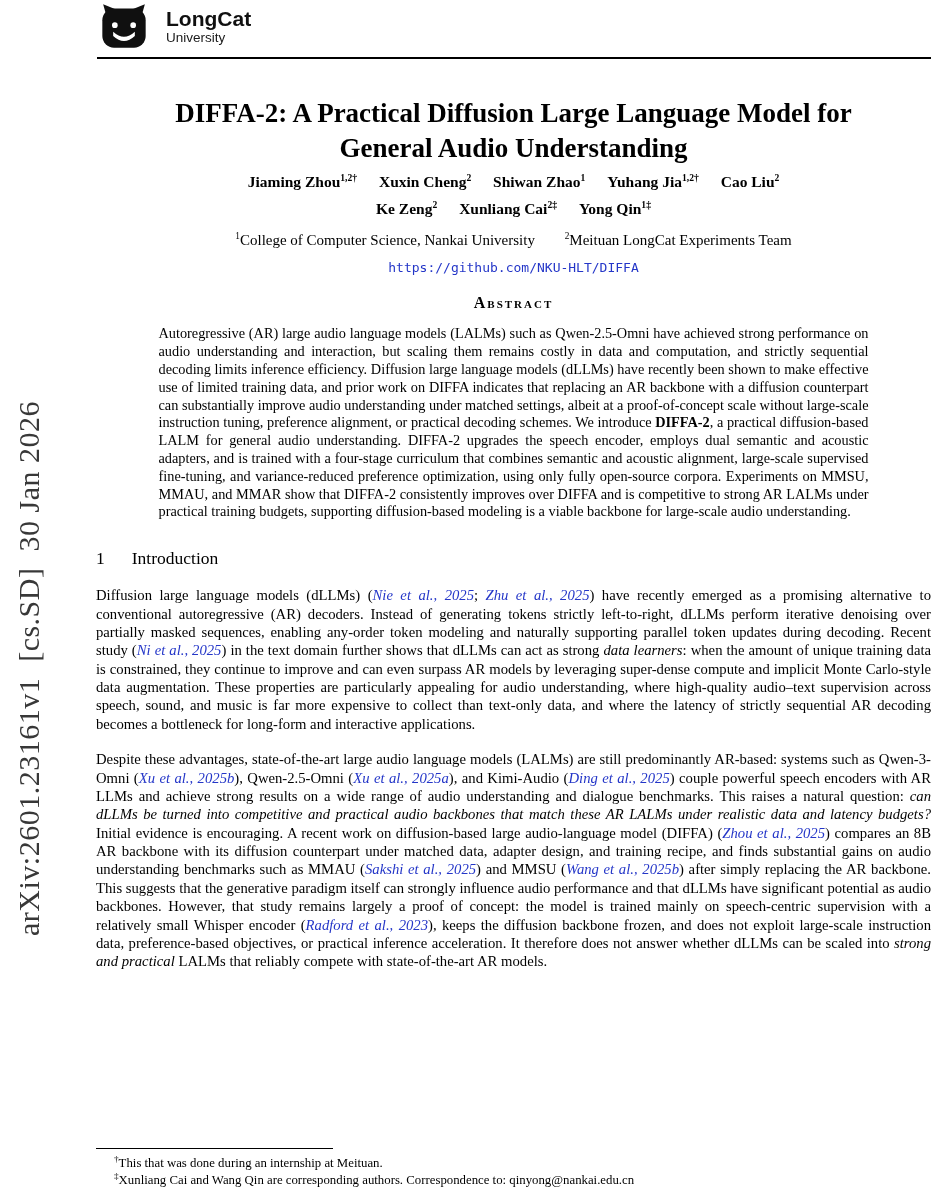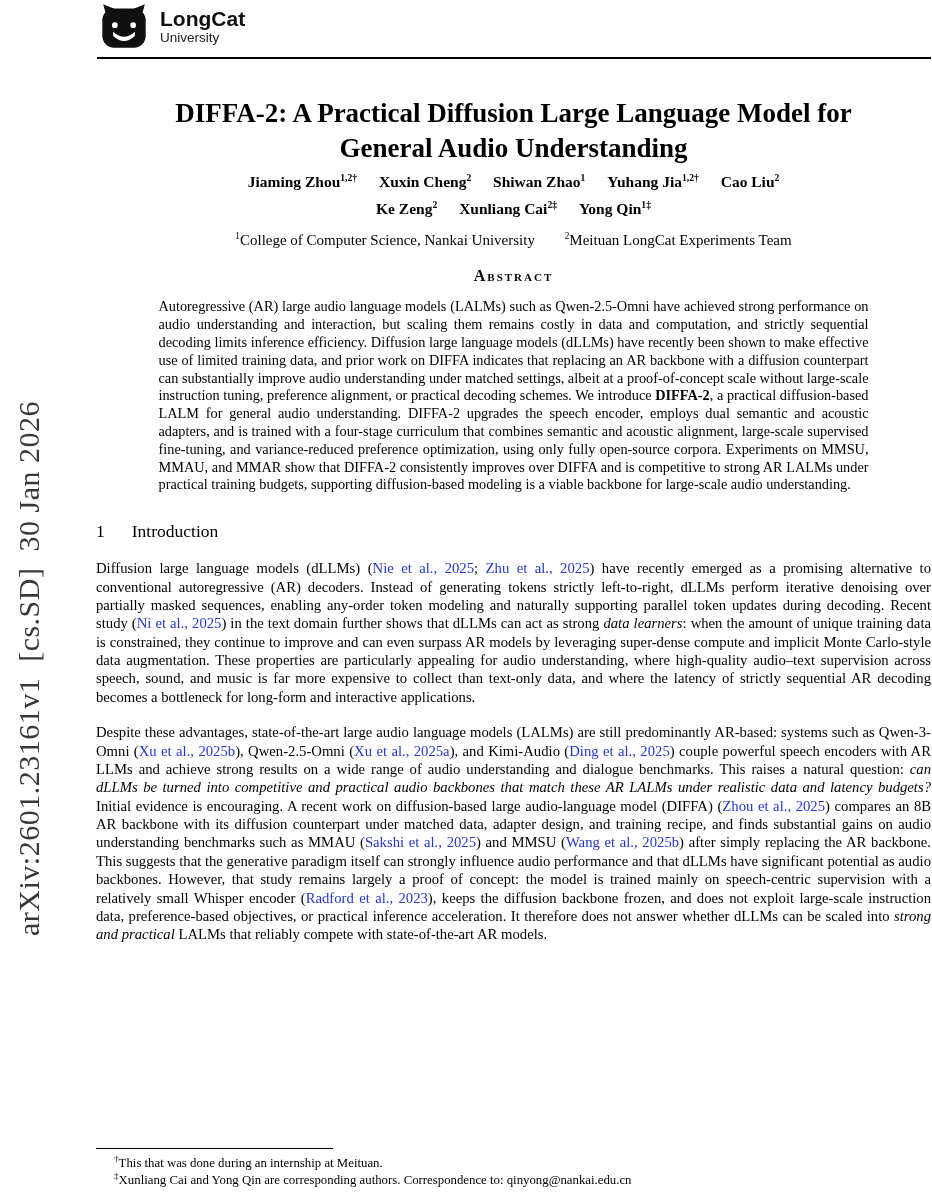--- a/index.html
+++ b/index.html
@@ -5,21 +5,21 @@
   * { margin: 0; padding: 0; box-sizing: border-box; }
   html, body {
     width: 932px; height: 1200px;
     background: #ffffff;
     font-family: "Liberation Serif", serif;
     color: #000;
   }
   .page { position: relative; width: 932px; height: 1200px; overflow: hidden; background: #fff; }
 
   
-  .logo-header { position: absolute; left: 99px; top: 2px; display: flex; align-items: center; gap: 11px; }
+  .logo-header { position: absolute; left: 99px; top: 2px; display: flex; align-items: center; gap: 17px; }
   .logo-icon svg { display: block; }
   .logo-text { display: flex; flex-direction: column; justify-content: center; }
   .logo-brand { font-family: "Liberation Sans", sans-serif; font-weight: 700; font-size: 21px; color: #101010; line-height: 1.1; }
   .logo-subtitle { font-family: "Liberation Sans", sans-serif; font-size: 13.5px; color: #1a1a1a; line-height: 1.15; }
   .top-rule { position: absolute; left: 97px; top: 57px; width: 834px; border-top: 2px solid #000; }
 
   
   .arxiv-stamp {
     position: absolute; left: 12px; top: 936px;
     transform: rotate(-90deg); transform-origin: 0 0;
@@ -51,21 +51,21 @@
   .abstract-body {
     width: 710px; margin: 13px auto 0;
     font-size: 14.3px; line-height: 1.245; text-align: justify;
   }
 
   .section-heading { margin-top: 27px; font-size: 17.5px; font-weight: 400; }
   .section-number { margin-right: 27px; }
 
   .body-par { margin-top: 17px; font-size: 14.7px; line-height: 1.25; text-align: justify; }
 
-  .cite { color: #2436c8; cursor: pointer; }
+  .cite { color: #2436c8; cursor: pointer; font-style: italic; }
   .em { font-style: italic; }
   .bold { font-weight: 700; }
 
   
   .footnotes { position: absolute; left: 96px; top: 1148px; width: 835px; font-size: 12.8px; }
   .fn-rule { width: 237px; border-top: 1px solid #000; margin-bottom: 6px; }
   .fn { padding-left: 18px; line-height: 1.35; }
   .fn sup { font-size: 0.72em; }
 </style>
 </head>
@@ -112,32 +112,35 @@
       <span class="author"><span>Ke Zeng</span><sup>2</sup></span>
       <span class="author"><span>Xunliang Cai</span><sup>2‡</sup></span>
       <span class="author"><span>Yong Qin</span><sup>1‡</sup></span>
     </div>
 
     <div class="affiliations">
       <span class="affil"><sup>1</sup><span>College of Computer Science, Nankai University</span></span>
       <span class="affil"><sup>2</sup><span>Meituan LongCat Experiments Team</span></span>
     </div>
 
+    <div class="paper-link">
+      <a>https://github.com/NKU-HLT/DIFFA</a>
+    </div>
 
     <h2 class="abstract-heading">Abstract</h2>
     <p class="abstract-body">Autoregressive (AR) large audio language models (LALMs) such as Qwen-2.5-Omni have achieved strong performance on audio understanding and interaction, but scaling them remains costly in data and computation, and strictly sequential decoding limits inference efficiency. Diffusion large language models (dLLMs) have recently been shown to make effective use of limited training data, and prior work on DIFFA indicates that replacing an AR backbone with a diffusion counterpart can substantially improve audio understanding under matched settings, albeit at a proof-of-concept scale without large-scale instruction tuning, preference alignment, or practical decoding schemes. We introduce <span class="bold">DIFFA-2</span>, a practical diffusion-based LALM for general audio understanding. DIFFA-2 upgrades the speech encoder, employs dual semantic and acoustic adapters, and is trained with a four-stage curriculum that combines semantic and acoustic alignment, large-scale supervised fine-tuning, and variance-reduced preference optimization, using only fully open-source corpora. Experiments on MMSU, MMAU, and MMAR show that DIFFA-2 consistently improves over DIFFA and is competitive to strong AR LALMs under practical training budgets, supporting diffusion-based modeling is a viable backbone for large-scale audio understanding.</p>
 
     <h2 class="section-heading">
       <span class="section-number">1</span><span>Introduction</span>
     </h2>
 
     <p class="body-par">Diffusion large language models (dLLMs) (<span class="cite">Nie et al., 2025</span>; <span class="cite">Zhu et al., 2025</span>) have recently emerged as a promising alternative to conventional autoregressive (AR) decoders. Instead of generating tokens strictly left-to-right, dLLMs perform iterative denoising over partially masked sequences, enabling any-order token modeling and naturally supporting parallel token updates during decoding. Recent study (<span class="cite">Ni et al., 2025</span>) in the text domain further shows that dLLMs can act as strong <span class="em">data learners</span>: when the amount of unique training data is constrained, they continue to improve and can even surpass AR models by leveraging super-dense compute and implicit Monte Carlo-style data augmentation. These properties are particularly appealing for audio understanding, where high-quality audio–text supervision across speech, sound, and music is far more expensive to collect than text-only data, and where the latency of strictly sequential AR decoding becomes a bottleneck for long-form and interactive applications.</p>
     <p class="body-par">Despite these advantages, state-of-the-art large audio language models (LALMs) are still predominantly AR-based: systems such as Qwen-3-Omni (<span class="cite">Xu et al., 2025b</span>), Qwen-2.5-Omni (<span class="cite">Xu et al., 2025a</span>), and Kimi-Audio (<span class="cite">Ding et al., 2025</span>) couple powerful speech encoders with AR LLMs and achieve strong results on a wide range of audio understanding and dialogue benchmarks. This raises a natural question: <span class="em">can dLLMs be turned into competitive and practical audio backbones that match these AR LALMs under realistic data and latency budgets?</span> Initial evidence is encouraging. A recent work on diffusion-based large audio-language model (DIFFA) (<span class="cite">Zhou et al., 2025</span>) compares an 8B AR backbone with its diffusion counterpart under matched data, adapter design, and training recipe, and finds substantial gains on audio understanding benchmarks such as MMAU (<span class="cite">Sakshi et al., 2025</span>) and MMSU (<span class="cite">Wang et al., 2025b</span>) after simply replacing the AR backbone. This suggests that the generative paradigm itself can strongly influence audio performance and that dLLMs have significant potential as audio backbones. However, that study remains largely a proof of concept: the model is trained mainly on speech-centric supervision with a relatively small Whisper encoder (<span class="cite">Radford et al., 2023</span>), keeps the diffusion backbone frozen, and does not exploit large-scale instruction data, preference-based objectives, or practical inference acceleration. It therefore does not answer whether dLLMs can be scaled into <span class="em">strong and practical</span> LALMs that reliably compete with state-of-the-art AR models.</p>
 
   </main>
 
   <footer class="footnotes">
     <div class="fn-rule"></div>
     <div class="fn"><sup>†</sup><span>This that was done during an internship at Meituan.</span></div>
-    <div class="fn"><sup>‡</sup><span>Xunliang Cai and Yong Qin are corresponding authors. Correspondence to: qinyong@nankai.edu.cn</span></div>
+    <div class="fn"><sup>‡</sup><span>Xunliang Cai and Wang Qin are corresponding authors. Correspondence to: qinyong@nankai.edu.cn</span></div>
   </footer>
 
 </div>
 
 </body></html>

